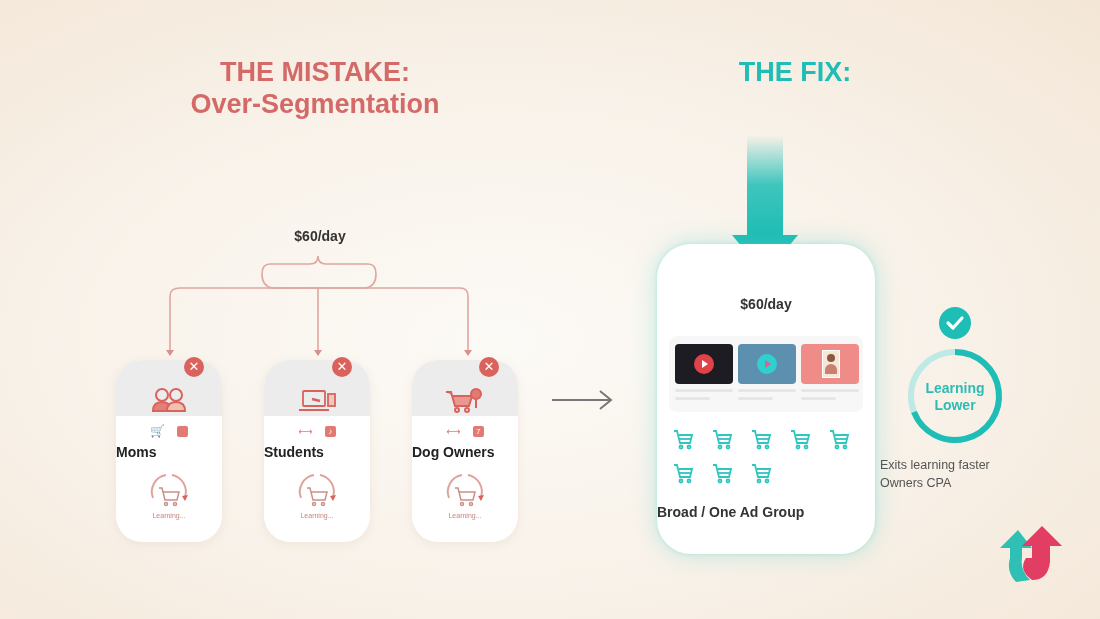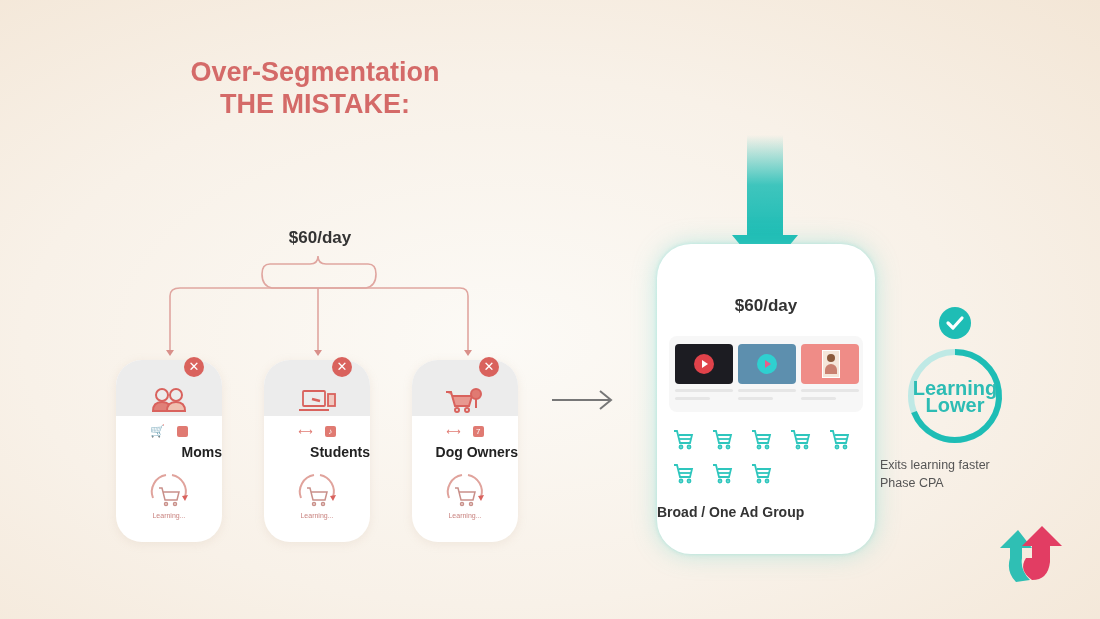--- a/index.html
+++ b/index.html
@@ -5,27 +5,27 @@
   html, body { margin:0; padding:0; }
   body {
     width:1100px; height:619px; overflow:hidden; position:relative;
     background: radial-gradient(ellipse at 45% 55%, #fcfaf6 0%, #f8f1e8 55%, #f3e6d6 100%);
     font-family: "Liberation Sans", "DejaVu Sans", sans-serif;
   }
   .abs { position:absolute; }
   .title { font-weight:bold; font-size:27px; line-height:32px; text-align:center; }
   .mistake { color:#d46a68; }
   .fix { color:#1ebdb5; }
-  .budget { font-weight:bold; font-size:17px; color:#333; text-align:center; }
+  .budget { font-weight:bold; font-size:14px; color:#333; text-align:center; }
   .seg-card {
     position:absolute; width:106px; height:182px; border-radius:26px; overflow:hidden;
     background:#fff; box-shadow:0 2px 10px rgba(200,170,150,0.18);
   }
   .seg-top { height:56px; background:#ececec; position:relative; }
-  .seg-name { font-weight:bold; font-size:14px; color:#222; text-align:right; margin-top:6px; }
+  .seg-name { font-weight:bold; font-size:14px; color:#222; text-align:left; margin-top:6px; }
   .xbadge {
     position:absolute; width:20px; height:20px; border-radius:50%; background:#d9625d;
     color:#fff; font-size:13px; line-height:20px; text-align:center; font-weight:bold;
   }
   .mini-icons { display:flex; justify-content:center; gap:12px; margin-top:8px; height:14px; align-items:center; }
   .mini-sq { width:11px; height:11px; border-radius:2px; background:#e07a72; color:#fff; font-size:8px; line-height:11px; text-align:center; }
   .learn-wrap { position:relative; width:44px; height:44px; margin:10px auto 0; }
   .learn-label { font-size:7px; color:#c98480; text-align:center; margin-top:-2px; }
   .fix-card {
     position:absolute; left:657px; top:244px; width:218px; height:310px; border-radius:34px;
@@ -33,31 +33,32 @@
   }
   .video-strip {
     position:absolute; left:12px; top:92px; width:194px; height:76px; border-radius:8px;
     background:#f7f7f7; display:flex; gap:5px; padding:8px 6px; box-sizing:border-box;
   }
   .vid { width:58px; height:40px; border-radius:4px; position:relative; }
   .play { position:absolute; left:50%; top:50%; transform:translate(-50%,-50%); width:20px; height:20px; border-radius:50%; }
   .ghost { height:3px; background:#e6e6e6; border-radius:2px; margin-top:5px; }
   .cart-grid { position:absolute; left:16px; top:184px; width:190px; display:flex; flex-wrap:wrap; gap:12px 17px; }
   .fix-label { position:absolute; left:0; right:0; top:260px; font-weight:bold; font-size:14px; color:#333; }
-  .phase-text { position:absolute; left:908px; top:380px; width:94px; text-align:center; color:#2dbcb4; font-weight:bold; font-size:20px; line-height:17px; }
+  .phase-text { position:absolute; left:908px; top:380px; width:94px; text-align:center; color:#2dbcb4; font-weight:bold; font-size:14px; line-height:17px; }
   .result-text { position:absolute; left:880px; top:456px; width:150px; text-align:left; color:#555; font-size:12.5px; line-height:18px; }
 </style>
 </head>
 <body>
 
 <div class="abs title mistake" style="left:150px; top:56px; width:330px;">
+  <div>THE MISTAKE:</div>
   <div>Over-Segmentation</div>
-  <div>THE MISTAKE:</div>
 </div>
 <div class="abs title fix" style="left:600px; top:56px; width:300px;">
+  <div style="padding-left:90px;">THE FIX:</div>
 </div>
 
 <div class="abs budget" style="left:260px; top:228px; width:120px;">$60/day</div>
 <svg class="abs" style="left:150px; top:250px;" width="340" height="110" viewBox="0 0 340 110">
   <g fill="none" stroke="#e0a6a0" stroke-width="1.6">
     <path d="M168 6 Q168 14 160 14 L120 14 Q112 14 112 24 Q112 36 122 38 L216 38 Q226 36 226 24 Q226 14 218 14 L176 14 Q168 14 168 6"></path>
     <path d="M20 104 L20 46 Q20 38 30 38 L310 38 Q318 38 318 46 L318 104"></path>
     <path d="M168 38 L168 104"></path>
   </g>
   <g fill="#d9908a">
@@ -288,19 +289,19 @@
 <svg class="abs" style="left:905px; top:346px;" width="100" height="100" viewBox="0 0 100 100">
   <circle cx="50" cy="50" r="44" fill="none" stroke="#bfe9e5" stroke-width="6"></circle>
   <path d="M50 6 A44 44 0 1 1 9 66" fill="none" stroke="#1ebdb5" stroke-width="6"></path>
 </svg>
 <div class="phase-text">
   <div>Learning</div>
   <div>Lower</div>
 </div>
 <div class="result-text">
   <div>Exits learning faster</div>
-  <div>Phase CPA</div>
+  <div>Owners CPA</div>
 </div>
 
 <svg class="abs" style="left:996px; top:522px;" width="72" height="66" viewBox="0 0 72 66">
   <path d="M20 60 Q10 50 14 36 L14 26 L4 26 L22 8 L36 26 L26 26 L26 36 Q24 48 34 58 Z" fill="#2fbfb4"></path>
   <path d="M36 58 Q22 48 30 36 L36 36 L36 24 L26 24 L46 4 L66 24 L54 24 L54 40 Q52 58 36 58 Z" fill="#e23d63"></path>
 </svg>
 
 </body></html>

